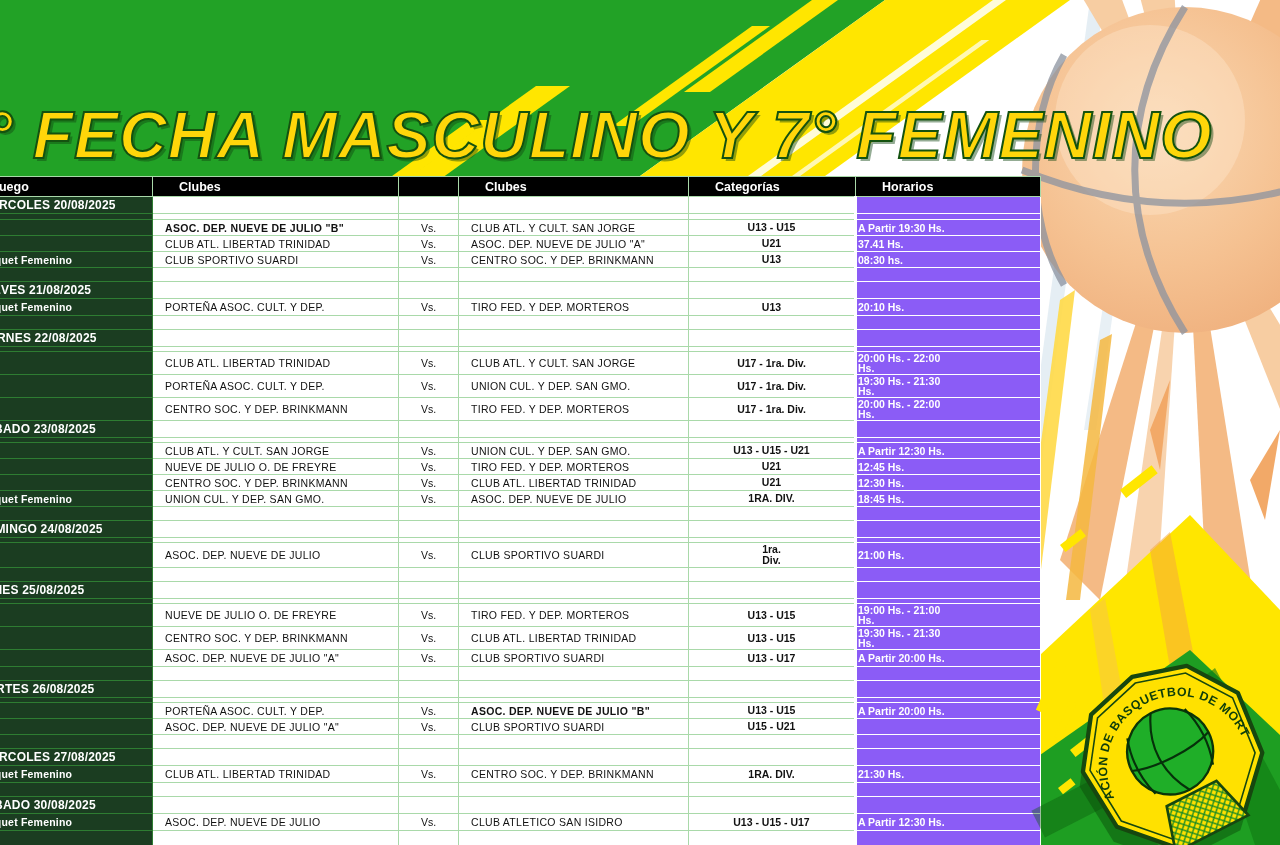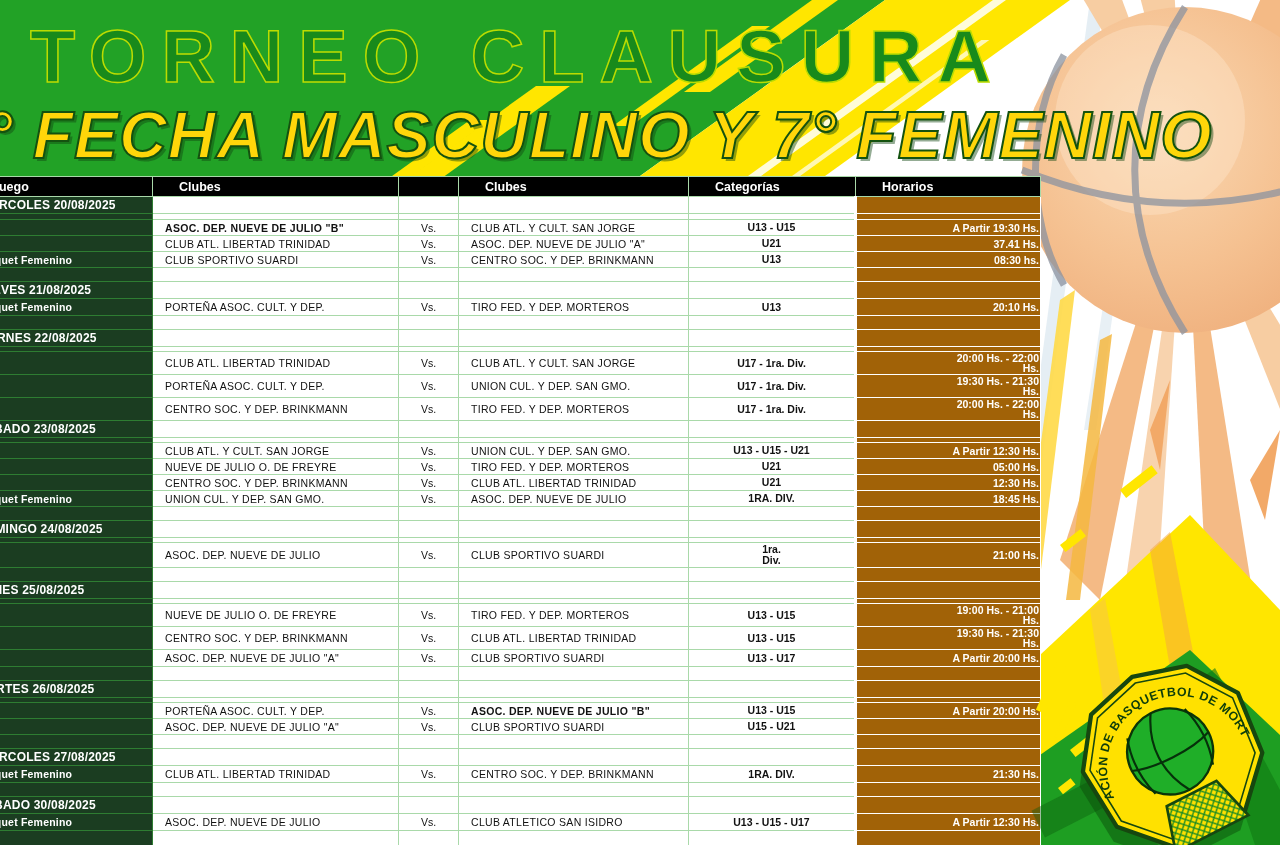--- a/index.html
+++ b/index.html
@@ -49,21 +49,21 @@
   table.sched{border-collapse:collapse;table-layout:fixed;position:absolute;left:-30px;top:176px;width:1070px;z-index:10;}
   table.sched td{overflow:hidden;vertical-align:middle;}
   .th{background:#000;color:#fff;font-weight:bold;font-size:12.5px;text-align:left;padding-left:26px;
       border:1px solid #A9D9A9;height:17px;}
   .thj{padding-left:21px;}
   .cc{text-align:left;padding-left:12px;letter-spacing:.3px;font-size:10.5px;color:#111;background:#fff;
       border:1px solid #A9D9A9;}
   .cv{text-align:center;font-size:10.5px;color:#111;background:#fff;border:1px solid #A9D9A9;}
   .ct{text-align:center;font-weight:bold;font-size:10.5px;color:#111;background:#fff;border:1px solid #A9D9A9;
       white-space:pre-line;line-height:11px;}
-  .ch{text-align:right;font-weight:bold;font-size:10.5px;color:#fff;background:#a16207;
+  .ch{text-align:left;font-weight:bold;font-size:10.5px;color:#fff;background:#8b5cf6;
       border:1px solid #fff;border-left:3px solid #fff;white-space:pre-line;line-height:10px;}
   .cj{background:#1B3D21;border:1px solid #2E7D32;color:#fff;font-weight:bold;font-size:10.5px;
       padding-left:4px;letter-spacing:.2px;text-align:left;}
   .cj.date{font-size:12px;padding-left:6px;}
   .b{font-weight:bold;}
 
   
   .logo{position:absolute;left:1068px;top:660px;width:215px;height:204px;transform:rotate(-27deg);z-index:11;}
   .logo-shadow-slash{position:absolute;left:1030px;top:775px;width:150px;height:30px;background:rgba(10,90,12,.4);
                      transform:rotate(-27deg);z-index:10;}
@@ -136,21 +136,20 @@
   <div class="bottom-strip">
     <div class="dots"></div>
     <div class="peach-line"></div>
     <div class="bdash bd1"></div>
     <div class="bdash bd2"></div>
     <div class="bdash bd3"></div>
     <div class="bdash bd4"></div>
     <div class="ywedge"></div>
   </div>
 
-  <div class="title">TORNEO CLAUSURA</div>
   <div class="subtitle">° FECHA MASCULINO Y 7° FEMENINO</div>
 
   <table class="sched">
     <colgroup>
       <col style="width:182px">
         <col style="width:246px">
         <col style="width:60px">
       <col style="width:230px">
         <col style="width:167px">
         <col style="width:185px">
@@ -304,21 +303,21 @@
           <td class="cc">UNION CUL. Y DEP. SAN GMO.</td>
           <td class="ct">U13 - U15 - U21</td>
           <td class="ch">A Partir 12:30 Hs.</td>
         </tr>
         <tr style="height: 16px;">
           <td class="cj"></td>
           <td class="cc">NUEVE DE JULIO O. DE FREYRE</td>
           <td class="cv">Vs.</td>
           <td class="cc">TIRO FED. Y DEP. MORTEROS</td>
           <td class="ct">U21</td>
-          <td class="ch">05:00 Hs.</td>
+          <td class="ch">12:45 Hs.</td>
         </tr>
         <tr style="height: 16px;">
           <td class="cj"></td>
           <td class="cc">CENTRO SOC. Y DEP. BRINKMANN</td>
           <td class="cv">Vs.</td>
           <td class="cc">CLUB ATL. LIBERTAD TRINIDAD</td>
           <td class="ct">U21</td>
           <td class="ch">12:30 Hs.</td>
         </tr>
         <tr style="height: 16px;">

